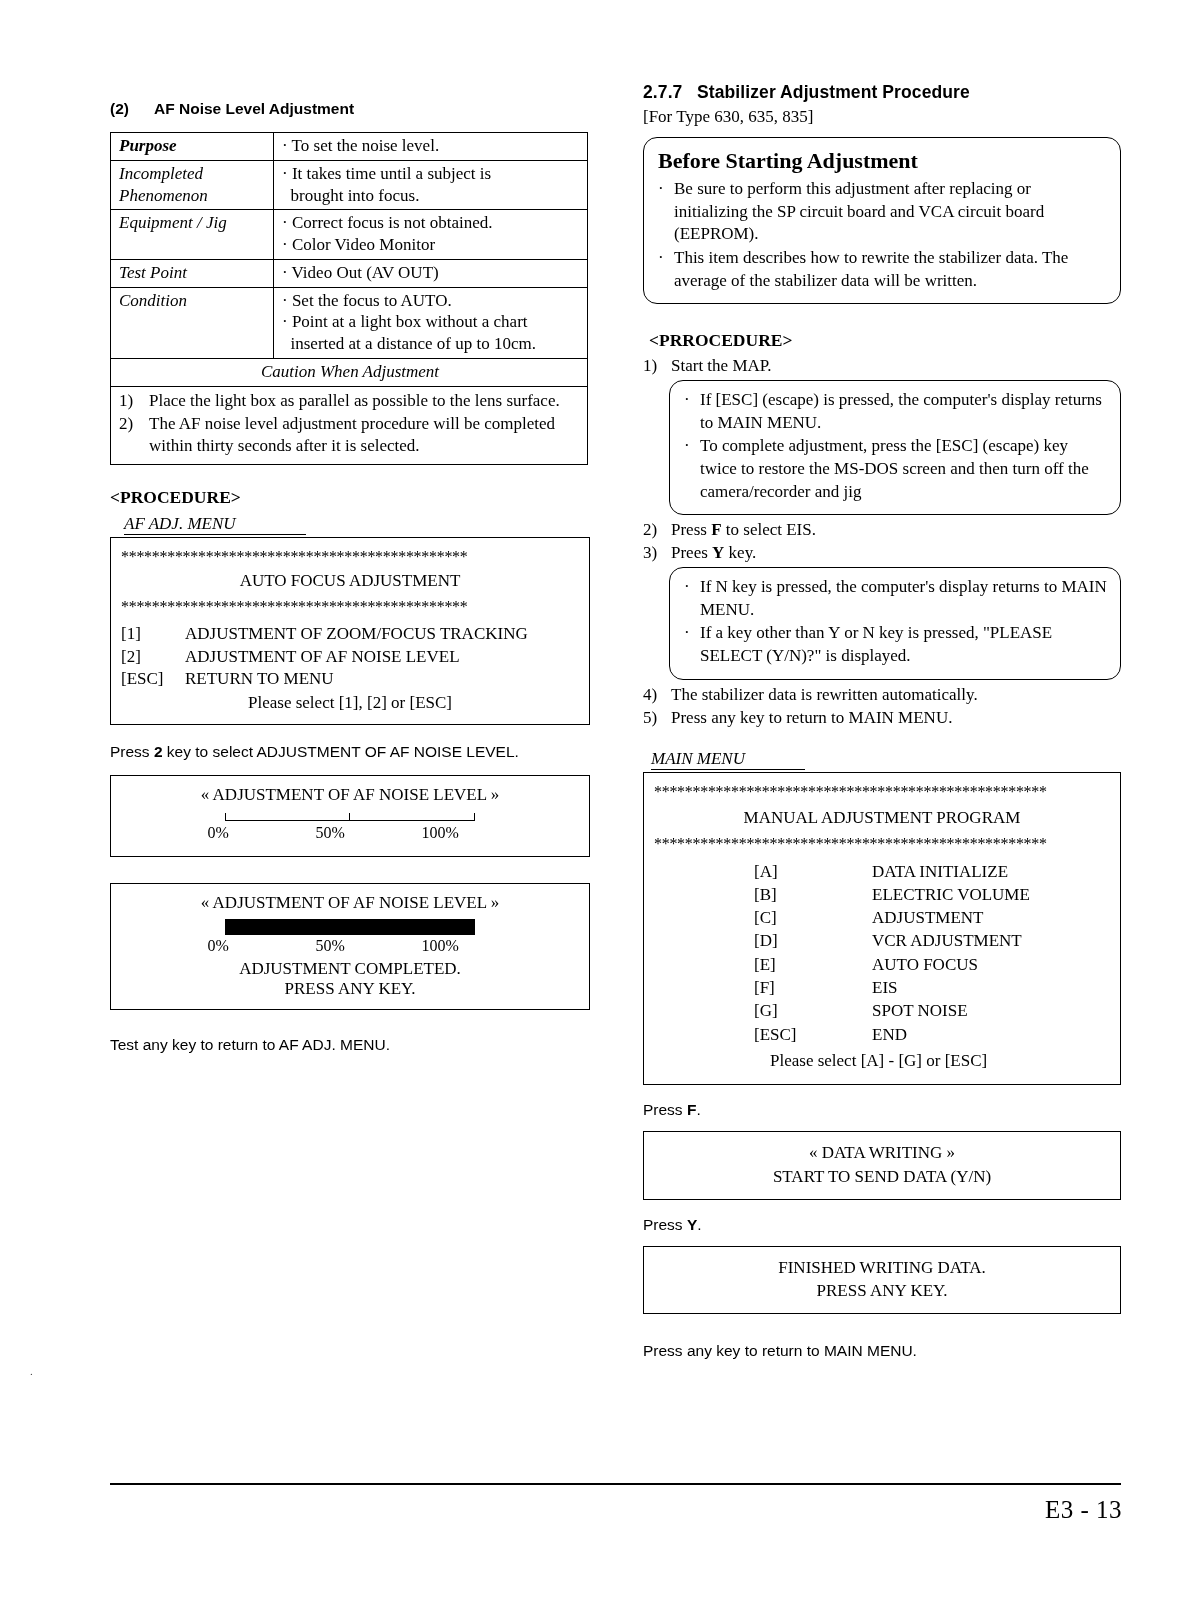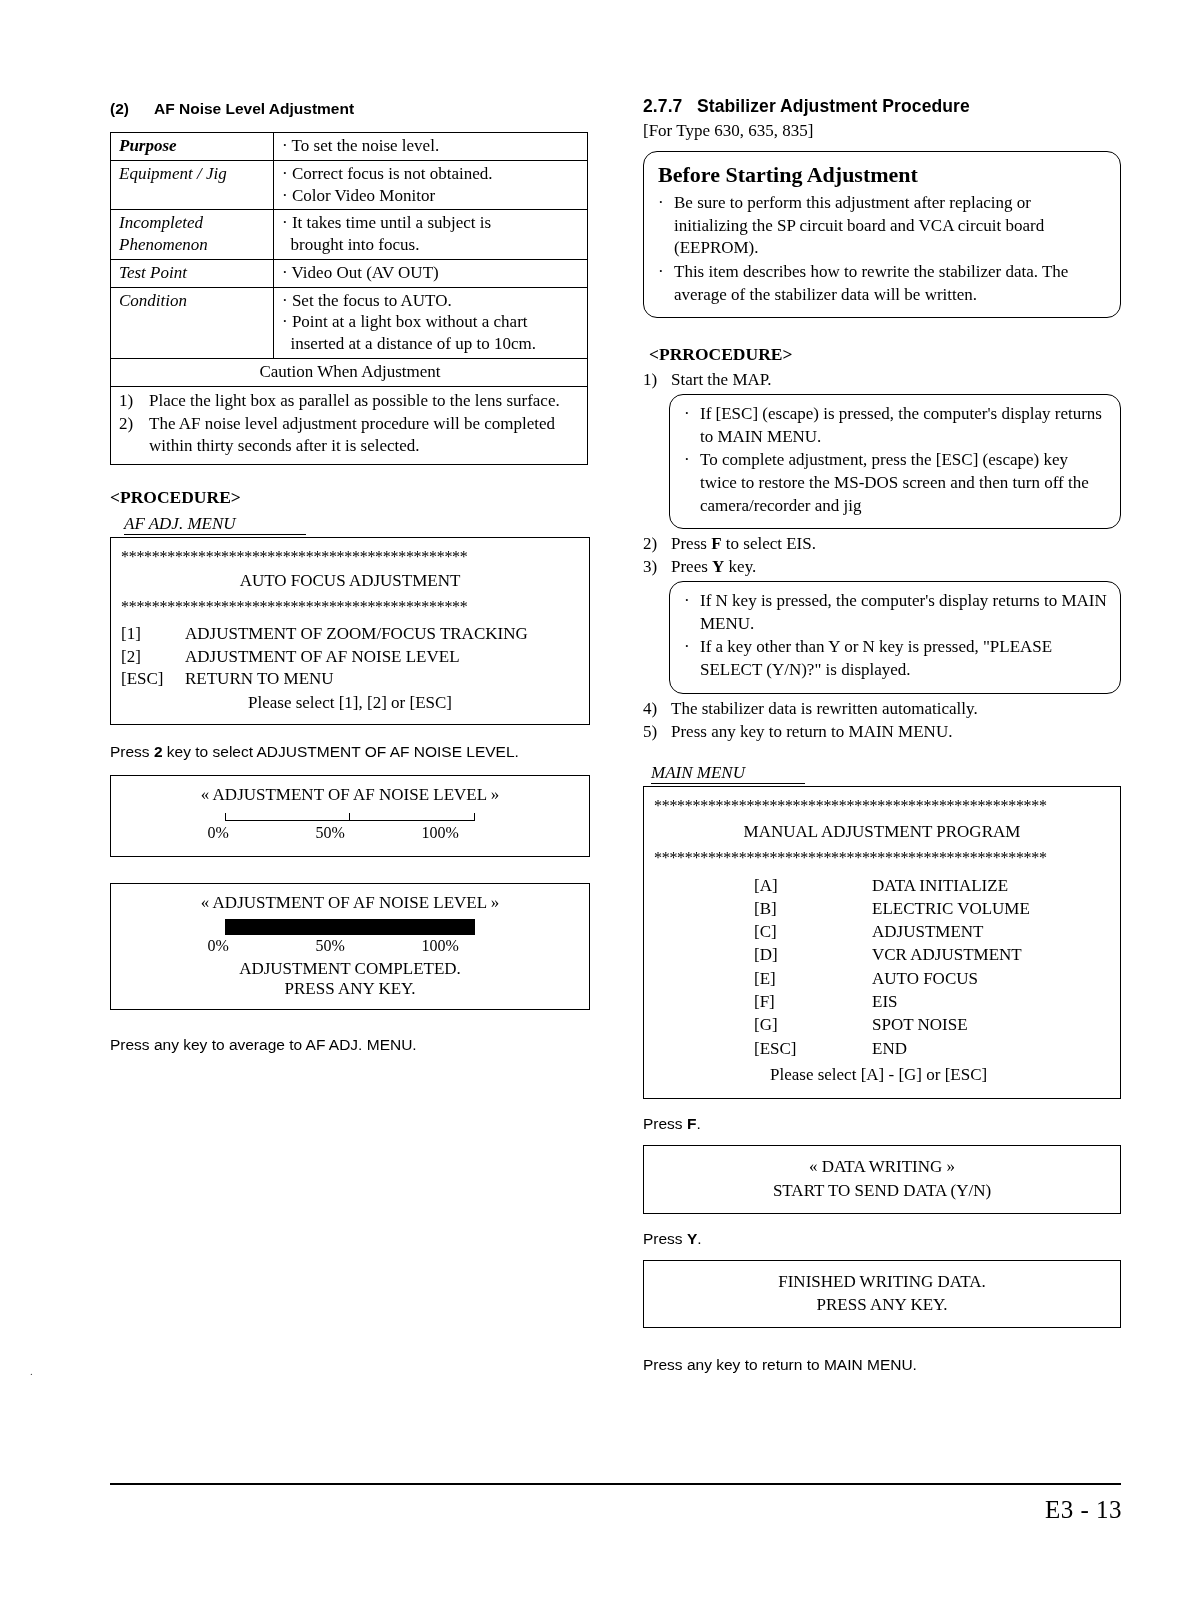--- a/index.html
+++ b/index.html
@@ -18,21 +18,21 @@
   }
   .col-left {
     position: absolute;
     left: 110px;
     top: 100px;
     width: 480px;
   }
   .col-right {
     position: absolute;
     left: 643px;
-    top: 96px;
+    top: 82px;
     width: 478px;
   }
   .sec-head {
     font-family: "Liberation Sans", sans-serif;
     font-weight: bold;
     font-size: 17.5px;
     letter-spacing: 0.1px;
   }
   .sec-head .num {
     display: inline-block;
@@ -67,20 +67,21 @@
   }
   table.purpose td.k {
     width: 148px;
     font-style: italic;
     border-right: 1px solid #000;
     white-space: nowrap;
   }
   table.purpose td.nb-bot { border-bottom: none; font-weight: bold; }
   .cap {
     text-align: center;
+    font-style: italic;
   }
   .numlist {
     padding: 3px 8px 6px 8px;
     font-size: 17px;
     line-height: 1.3;
   }
   .numlist .row {
     display: flex;
     margin-bottom: 1px;
   }
@@ -300,36 +301,36 @@
 
     <div class="sub-label">
       <span class="idx">(2)</span><span>AF Noise Level Adjustment</span>
     </div>
 
     <table class="purpose">
       <tbody>
           <tr>
         <td class="k nb-bot">Purpose</td>
         <td>· To set the noise level.</td>
-      </tr>
-      <tr>
-        <td class="k">Equipment / Jig</td>
-        <td>
-          <div>· Correct focus is not obtained.</div>
-          <div>· Color Video Monitor</div>
-        </td>
       </tr>
       <tr>
         <td class="k">
           <div>Incompleted</div>
           <div>Phenomenon</div>
         </td>
         <td>
           <div>· It takes time until a subject is</div>
           <div style="white-space:pre">  brought into focus.</div>
+        </td>
+      </tr>
+      <tr>
+        <td class="k">Equipment / Jig</td>
+        <td>
+          <div>· Correct focus is not obtained.</div>
+          <div>· Color Video Monitor</div>
         </td>
       </tr>
       <tr>
         <td class="k">Test Point</td>
         <td>· Video Out (AV OUT)</td>
       </tr>
       <tr>
         <td class="k">Condition</td>
         <td>
           <div>· Set the focus to AUTO.</div>
@@ -404,21 +405,21 @@
       <div class="fillbar"></div>
       <div class="scale">
         <span class="s0">0%</span>
         <span class="s50">50%</span>
         <span class="s100">100%</span>
       </div>
       <div>ADJUSTMENT COMPLETED.</div>
       <div>PRESS ANY KEY.</div>
     </div>
 
-    <div class="press-line" style="margin-top:26px">Press any key to average to AF ADJ. MENU.</div>
+    <div class="press-line" style="margin-top:26px">Test any key to return to AF ADJ. MENU.</div>
   </div>
 
   <div class="col-right">
 
     <div class="sec-head">
       <span class="num">2.7.7</span><span>Stabilizer Adjustment Procedure</span>
     </div>
     <div class="type-line">[For Type 630, 635, 835]</div>
 
     <div class="roundbox">

